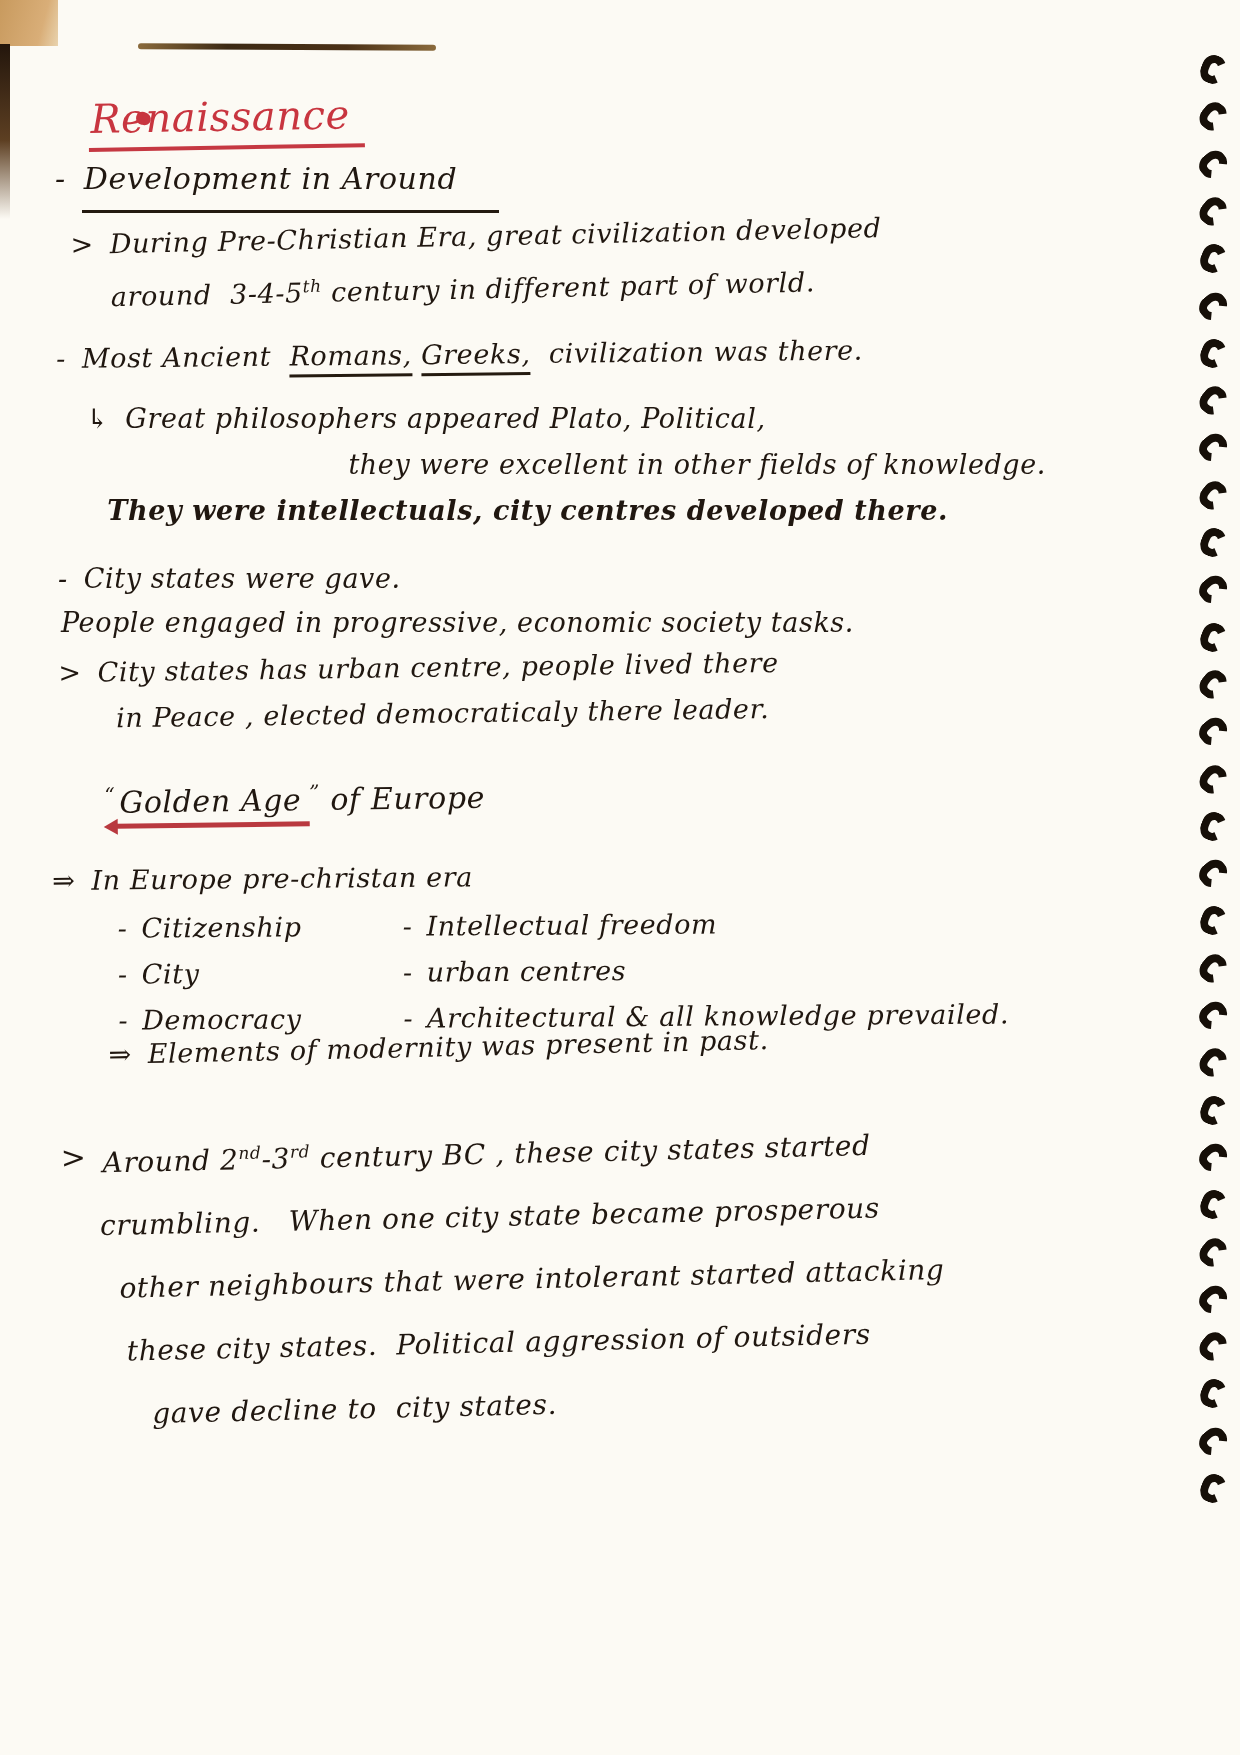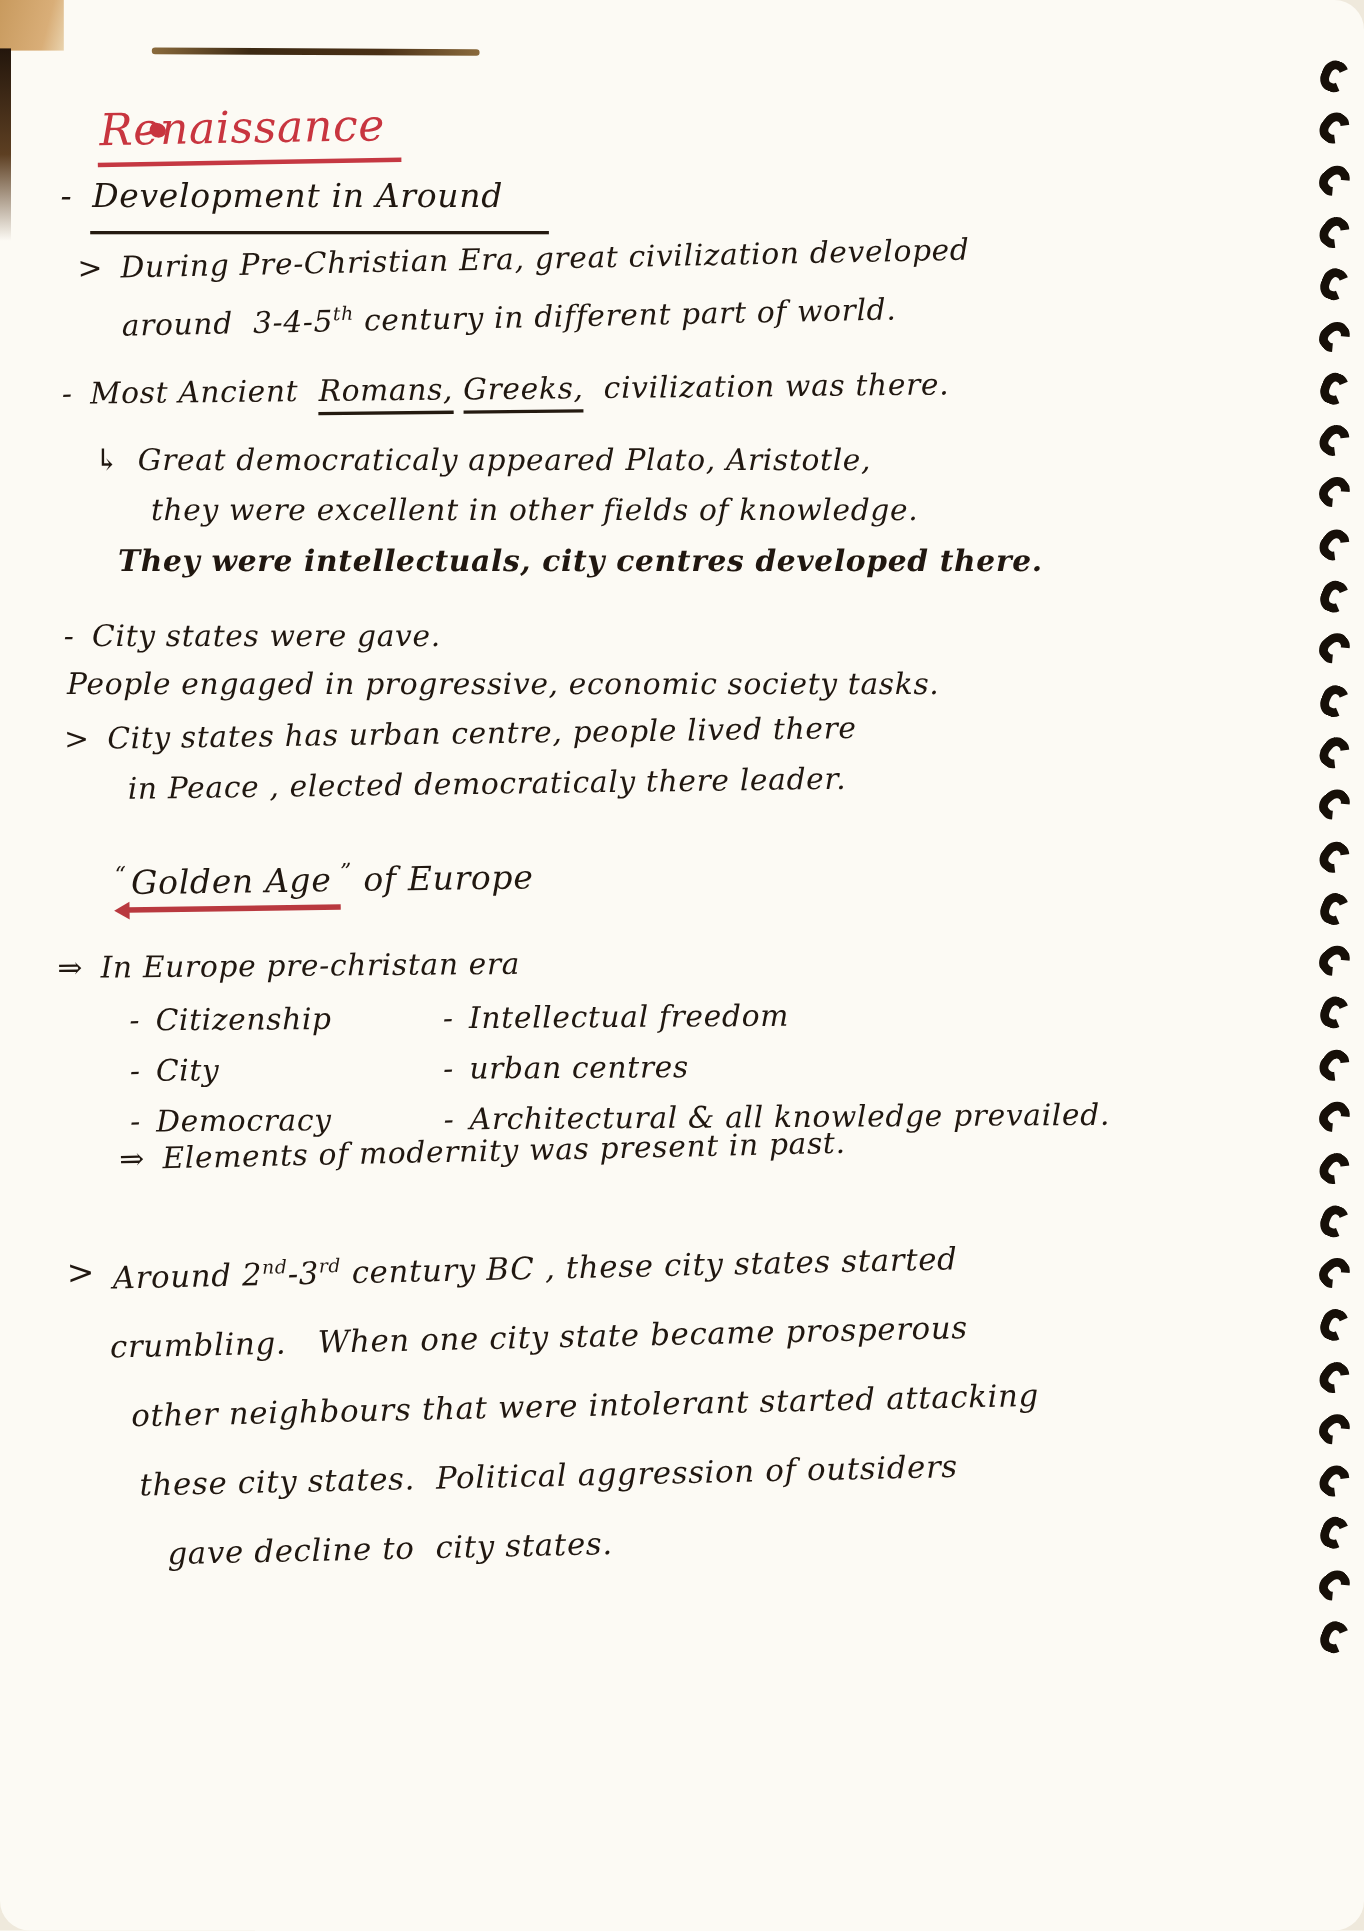--- a/index.html
+++ b/index.html
@@ -6,21 +6,20 @@
   body{
     width:1240px;height:1755px;
     background:#efe9dc;
     font-family:"DejaVu Serif", serif;
     overflow:hidden;
   }
   .page{
     position:relative;width:1240px;height:1755px;
     background:#fcfaf4;
     color:#201710;
-    border-radius:27px;
   }
   
   .corner-tan{position:absolute;left:0;top:0;width:58px;height:46px;
     background:linear-gradient(105deg,#c89a5e 0%,#d9ae78 70%,#e9d3ae 100%);}
   .left-sliver{position:absolute;left:0;top:44px;width:10px;height:175px;
     background:linear-gradient(#23160c 0%,#5d3f22 55%,rgba(140,110,70,0) 100%);}
   .top-line{position:absolute;left:138px;top:44px;width:298px;height:6px;
     background:linear-gradient(90deg,#8a6a3c,#3c2913 30%,#4a3016 70%,#8a6a3c);
     border-radius:3px;transform:rotate(.3deg);}
   
@@ -45,21 +44,21 @@
   .title-text{display:inline-block;color:#c8353f;font-size:40px;line-height:46px;
     border-bottom:4px solid #c53842;padding:0 14px 6px 2px;margin-left:88px;}
   
   .b-subtitle{left:55px;top:156px;}
   .b-subtitle .ln{display:inline-block;font-size:30px;border-bottom:3px solid #241a10;
     padding:0 42px 8px 2px;}
   .b-p1{left:70px;top:222px;width:960px;transform:rotate(-1.2deg);}
   .b-p2{left:56px;top:336px;width:1020px;transform:rotate(-.6deg);}
   .b-p2 .u{padding-bottom:3px;}
   .b-p3{left:86px;top:396px;width:960px;}
-  .b-p3 .ln2{margin-left:12px;}
+  .b-p3 .ln2{margin-left:12px;text-align:right;}
   .b-p3 .ln3{margin-left:-18px;font-weight:bold;}
   .b-p4{left:58px;top:556px;}
   .b-p5{left:61px;top:600px;width:1000px;}
   .b-p6{left:58px;top:650px;width:980px;transform:rotate(-.8deg);}
   .b-p6 .ln2{margin-left:18px;}
   
   .b-golden{left:104px;top:772px;transform:rotate(-.8deg);}
   .b-golden .ln{font-size:30px;}
   .q{font-size:20px;vertical-align:super;}
   .rline{position:relative;border-bottom:5px solid #b9393f;padding:0 8px 4px 4px;}
@@ -147,21 +146,21 @@
   <div class="para hw b-p2">
     <span class="mk">-</span>
     <div class="lines">
       <div class="ln"><span>Most Ancient  </span><span class="u">Romans,</span><span> </span><span class="u">Greeks,</span><span>  civilization was there.</span></div>
     </div>
   </div>
 
   <div class="para hw b-p3">
     <span class="mk">↳</span>
     <div class="lines">
-      <div class="ln">Great democraticaly appeared Plato, Aristotle,</div>
+      <div class="ln">Great philosophers appeared Plato, Political,</div>
       <div class="ln ln2">they were excellent in other fields of knowledge.</div>
       <div class="ln ln3">They were intellectuals, city centres developed there.</div>
     </div>
   </div>
 
   <div class="para hw b-p4">
     <span class="mk">-</span>
     <div class="lines">
         <div class="ln">City states were gave.</div>
       </div>

